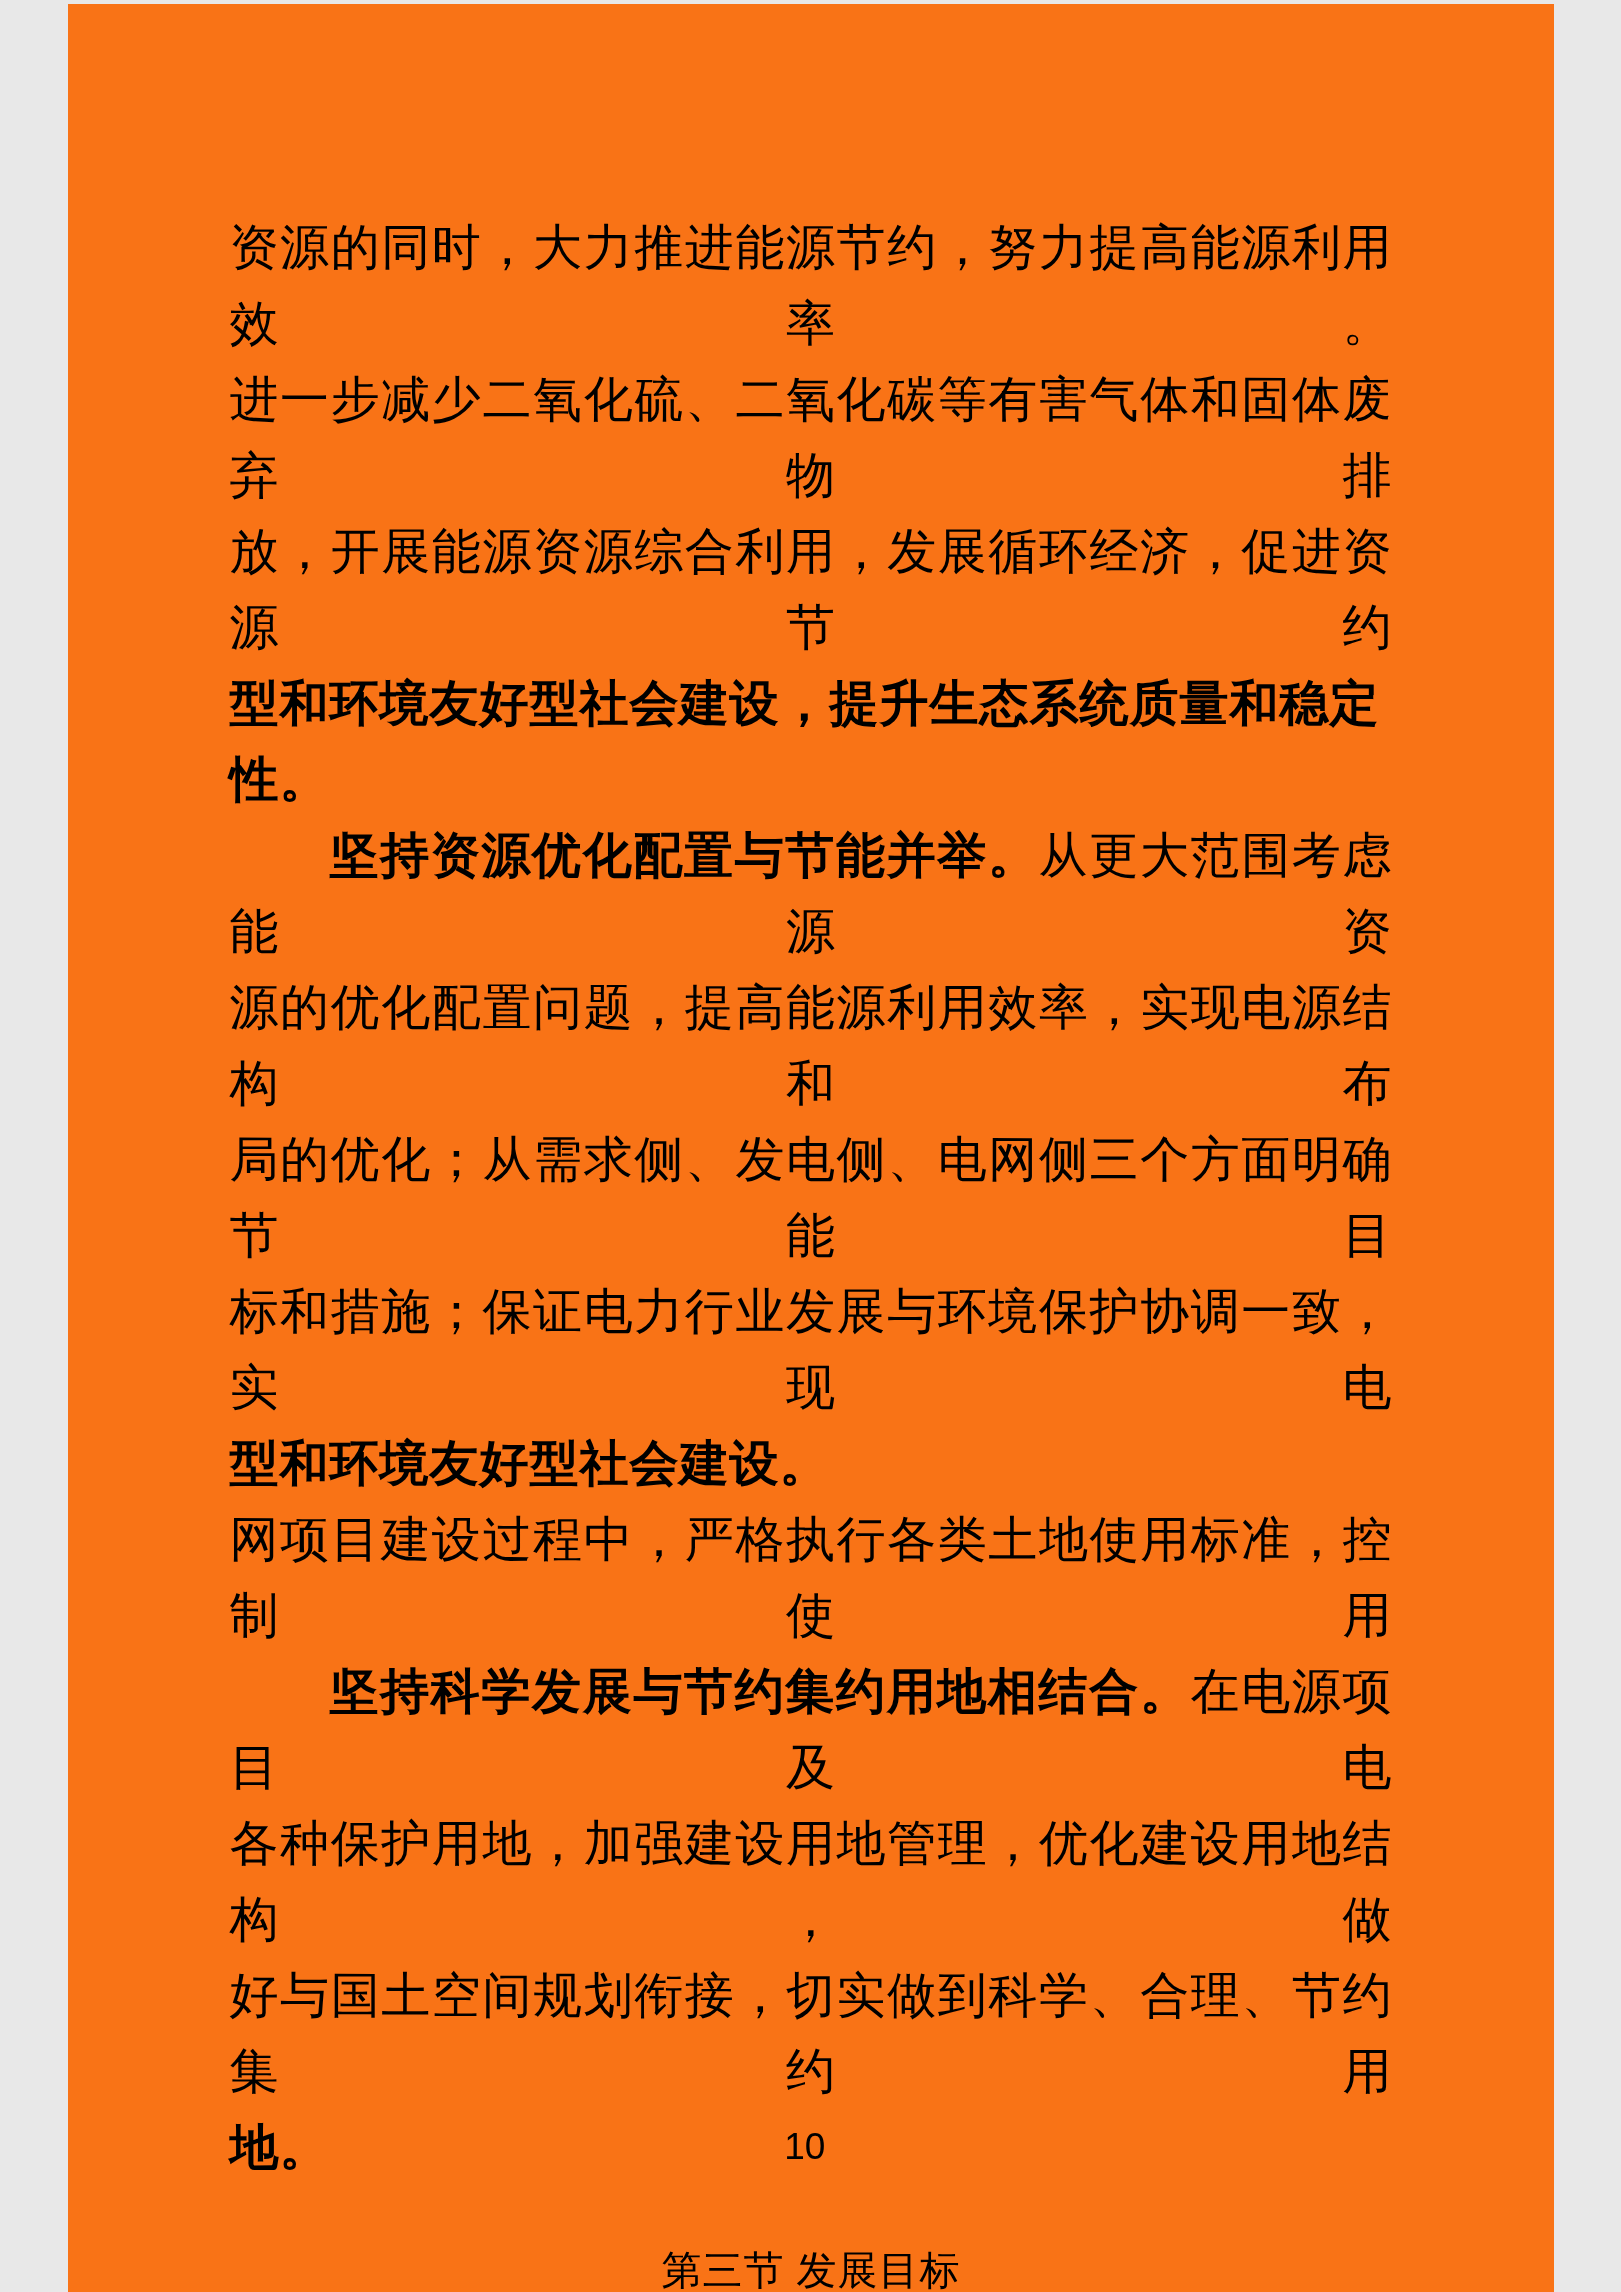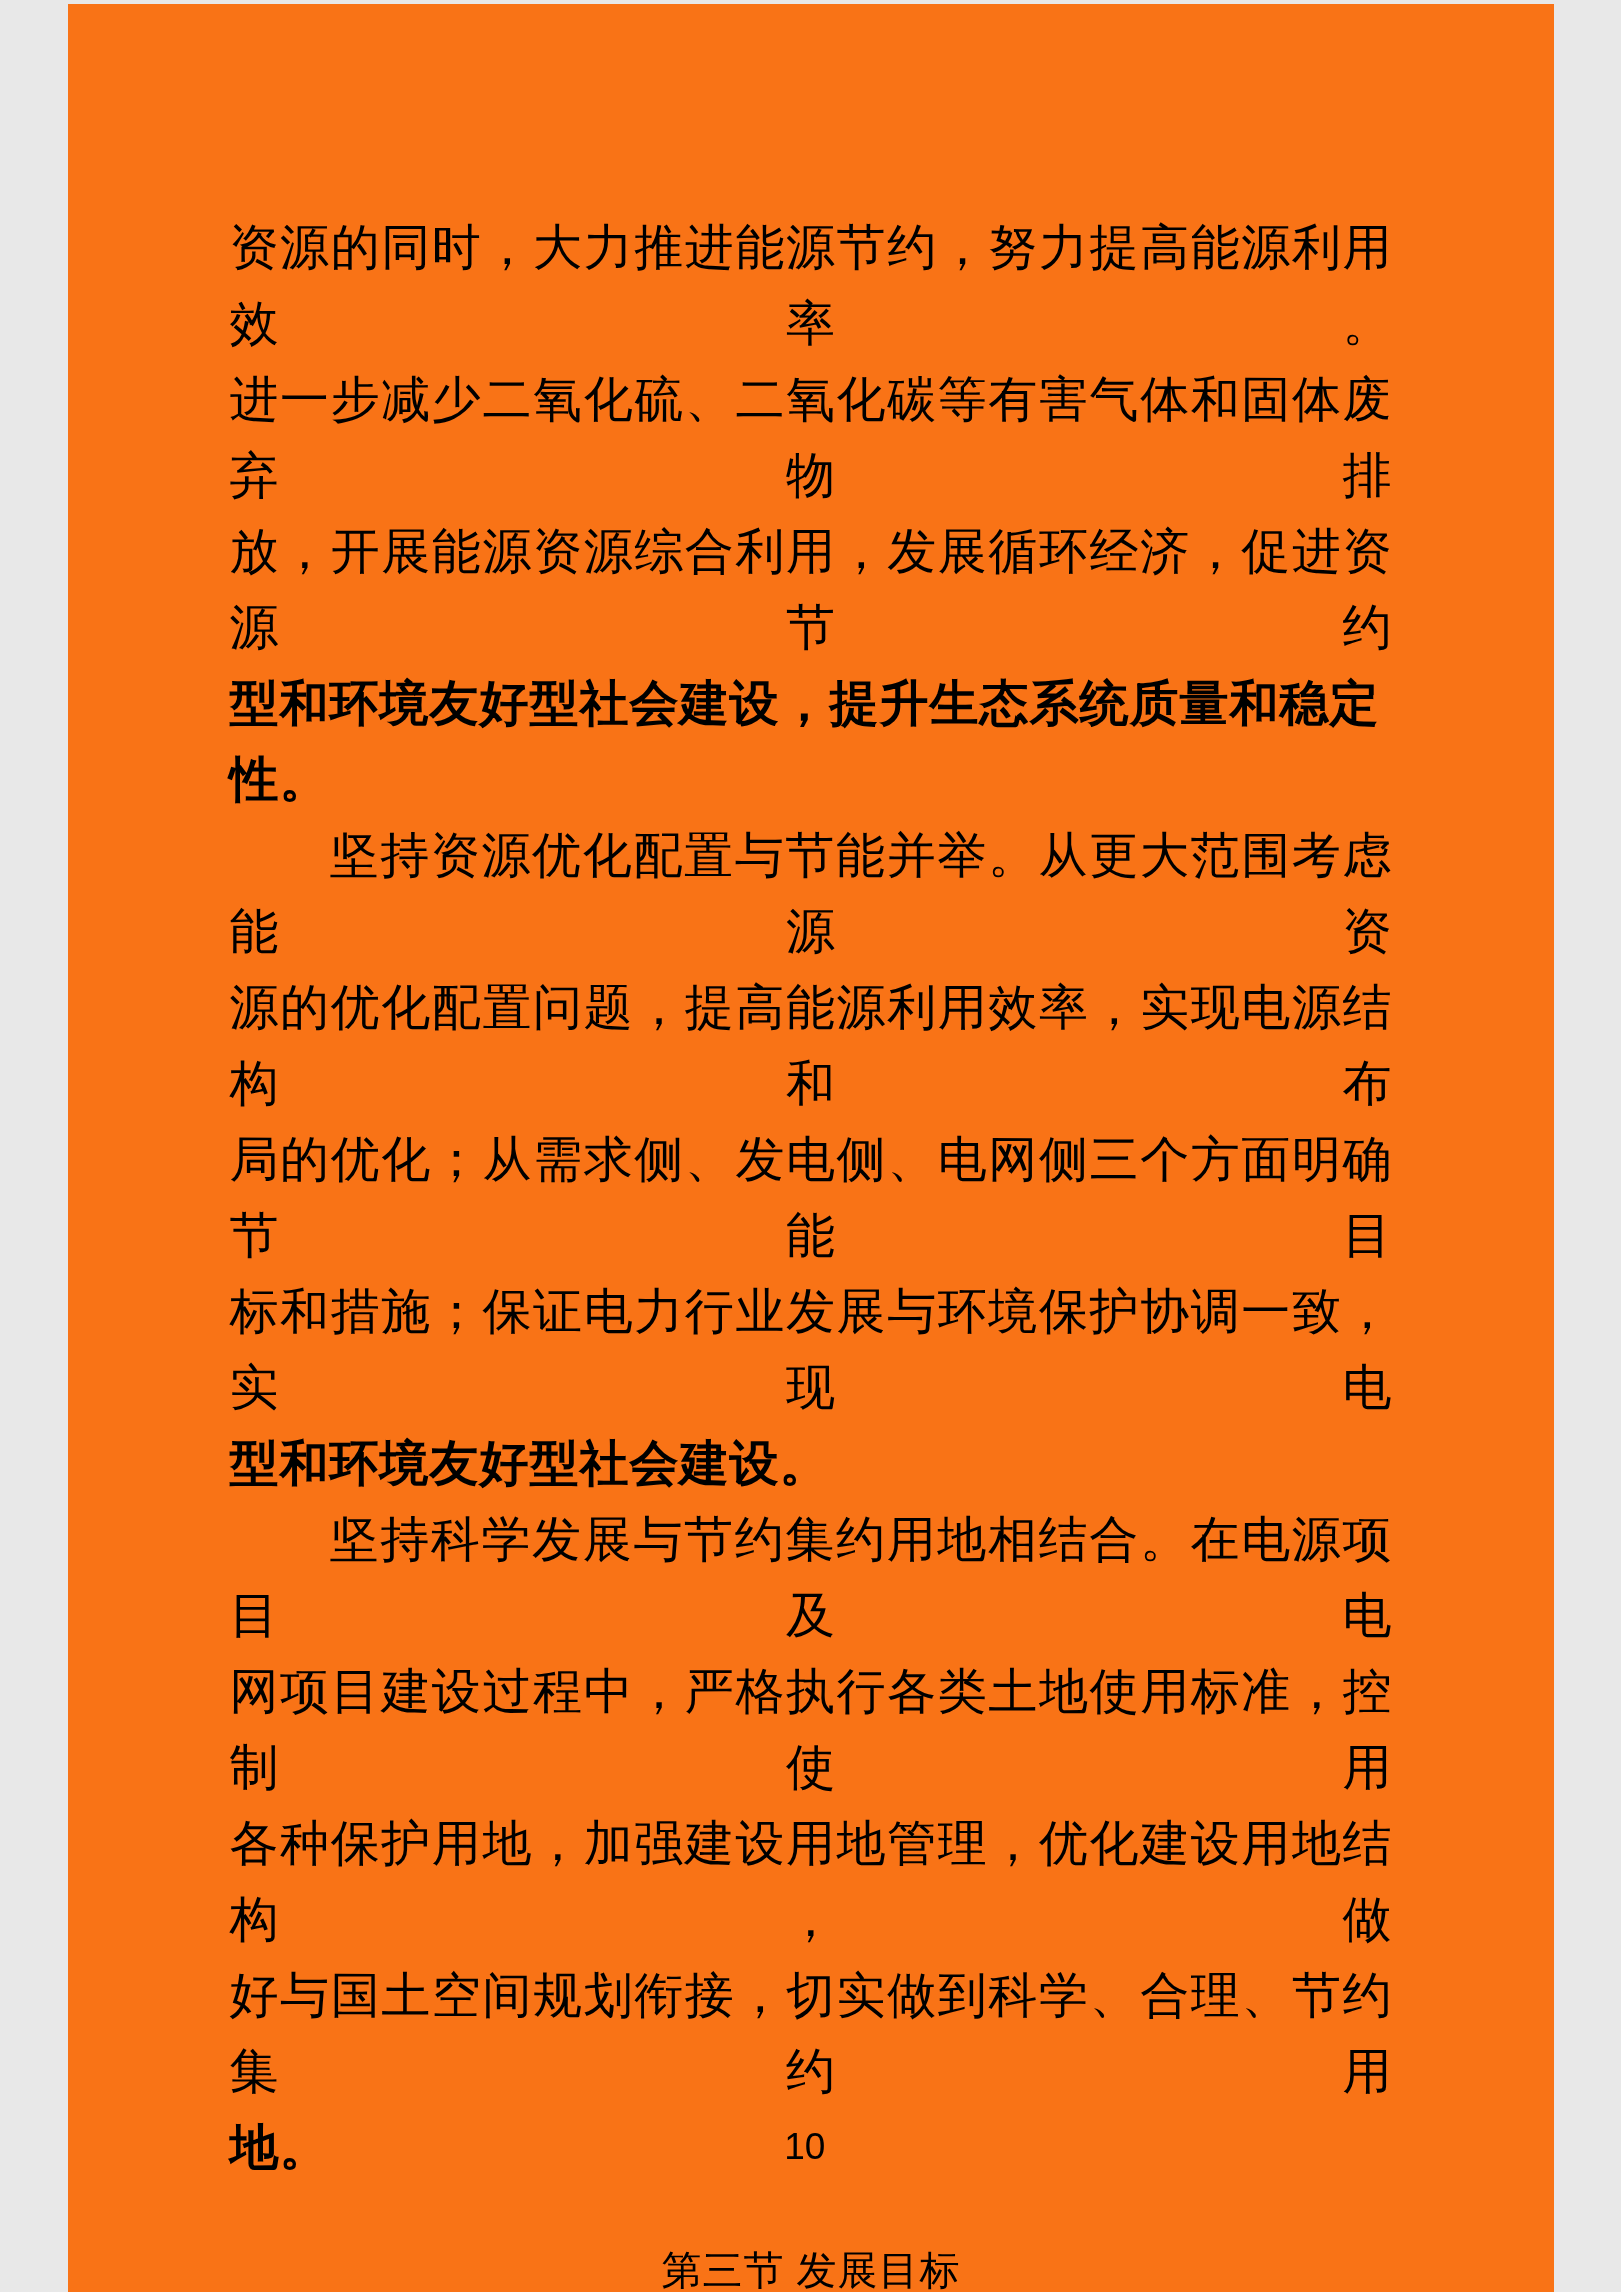--- a/index.html
+++ b/index.html
@@ -25,21 +25,21 @@
     text-align-last: justify;
     text-justify: inter-character;
     white-space: normal;
   }
   .line.last {
     text-align: left;
     text-align-last: left;
     font-weight: bold;
   }
   .line.ind { text-indent: 100px; }
-  .seg-b { font-weight: 400; }
+  .seg-b { font-weight: 700; }
   .sec-heading {
     margin-top: 47px;
     font-size: 40px;
     line-height: 76px;
     letter-spacing: 1px;
     text-align: center;
     text-align-last: center;
   }
   .page-number {
     position: absolute;
@@ -65,22 +65,22 @@
         <div class="line last"><span>型和环境友好型社会建设，提升生态系统质量和稳定性。</span></div>
       </div>
       <div class="paragraph">
         <div class="line ind"><span class="seg-b">坚持资源优化配置与节能并举。</span><span>从更大范围考虑能源资</span></div>
         <div class="line"><span>源的优化配置问题，提高能源利用效率，实现电源结构和布</span></div>
         <div class="line"><span>局的优化；从需求侧、发电侧、电网侧三个方面明确节能目</span></div>
         <div class="line"><span>标和措施；保证电力行业发展与环境保护协调一致，实现电</span></div>
         <div class="line last"><span>型和环境友好型社会建设。</span></div>
       </div>
       <div class="paragraph">
+        <div class="line"><span>网项目建设过程中，严格执行各类土地使用标准，控制使用</span></div>
         <div class="line ind"><span class="seg-b">坚持科学发展与节约集约用地相结合。</span><span>在电源项目及电</span></div>
-        <div class="line"><span>网项目建设过程中，严格执行各类土地使用标准，控制使用</span></div>
         <div class="line"><span>各种保护用地，加强建设用地管理，优化建设用地结构，做</span></div>
         <div class="line"><span>好与国土空间规划衔接，切实做到科学、合理、节约集约用</span></div>
         <div class="line last"><span>地。</span></div>
       </div>
       <div class="sec-heading">第三节 发展目标</div>
     </div>
   <div class="page-number">10</div>
 </div>
 
 

